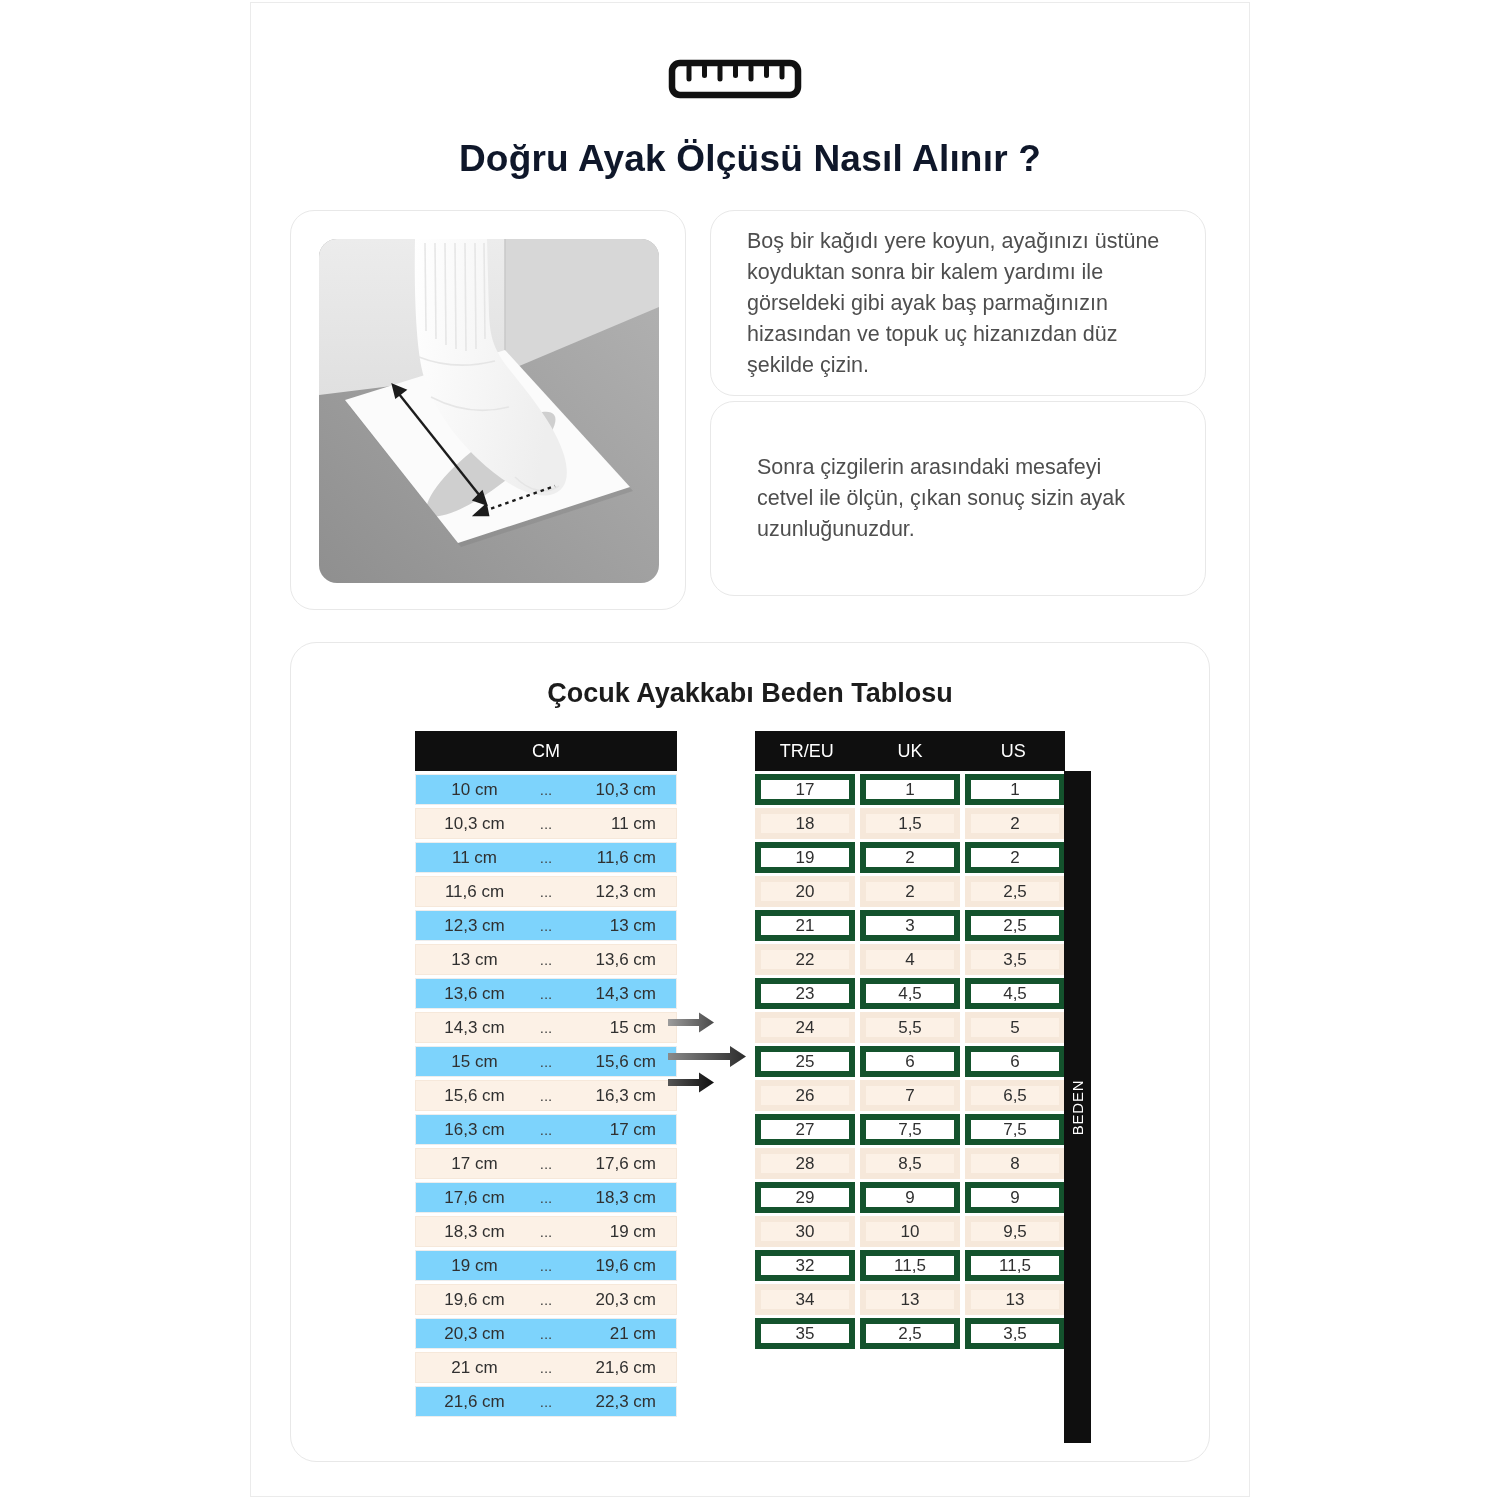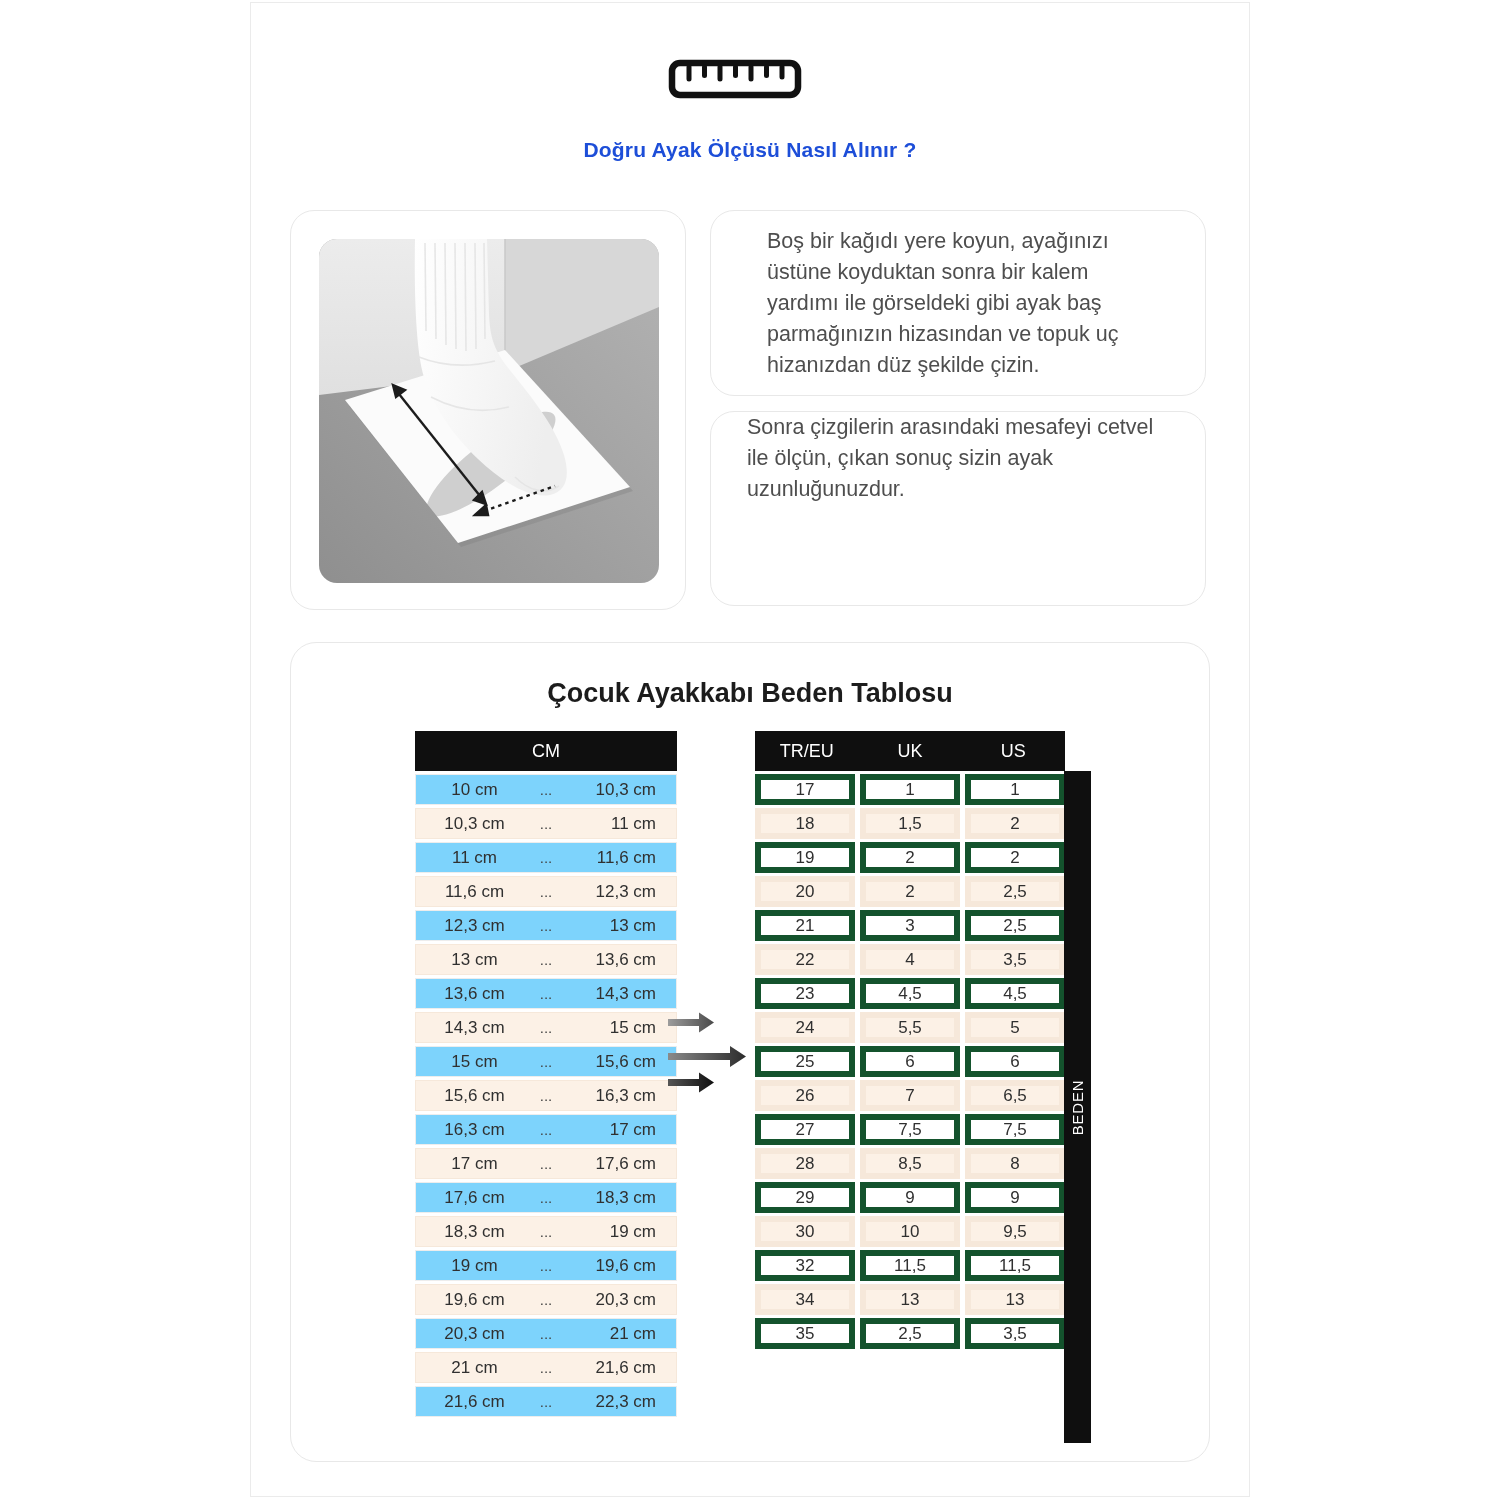--- a/index.html
+++ b/index.html
@@ -6,30 +6,30 @@
   html,body { width:1500px; height:1500px; background:#ffffff;
     font-family:"Liberation Sans", sans-serif; color:#303030; }
   .stage { position:relative; width:1500px; height:1500px; overflow:hidden; }
 
   .outer-panel { position:absolute; left:250px; top:2px; width:1000px; height:1495px;
     background:#ffffff; border:1px solid #ebebeb; }
 
   .ruler-wrap { position:absolute; left:668px; top:58px; width:134px; height:42px; }
 
   .page-title { position:absolute; left:250px; width:1000px; top:138px;
-    text-align:center; font-size:21px; font-weight:bold; color:#1d4ed8; letter-spacing:0.2px; }
+    text-align:center; font-size:37px; font-weight:bold; color:#0f172a; letter-spacing:0.2px; }
 
   .card { position:absolute; background:#fff; border:1px solid #e8e8e8; border-radius:24px; }
   .photo-card { left:290px; top:210px; width:396px; height:400px; }
   .photo { position:absolute; left:28px; top:28px; width:340px; height:344px;
     border-radius:18px; overflow:hidden; }
   .info-card-1 { left:710px; top:210px; width:496px; height:186px;
-    display:flex; align-items:center; padding:0 56px; }
-  .info-card-2 { left:710px; top:411px; width:496px; height:195px;
-    display:flex; padding:0 36px; }
+    display:flex; align-items:center; padding:0 36px; }
+  .info-card-2 { left:710px; top:401px; width:496px; height:195px;
+    display:flex; align-items:center; padding:0 46px; }
   .info-text { font-size:21.5px; line-height:31px; color:#4e4e4e; }
 
   .big-card { left:290px; top:642px; width:920px; height:820px; border-radius:26px; }
   .section-title { position:absolute; left:290px; width:920px; top:678px;
     text-align:center; font-size:27px; font-weight:bold; color:#1c1c1c; }
 
   
   .cm-table { position:absolute; left:415px; top:731px; width:262px; }
   .tbl-header { height:40px; background:#0f0f0f; color:#ffffff;
     display:flex; align-items:center; justify-content:center; font-size:18px; }

